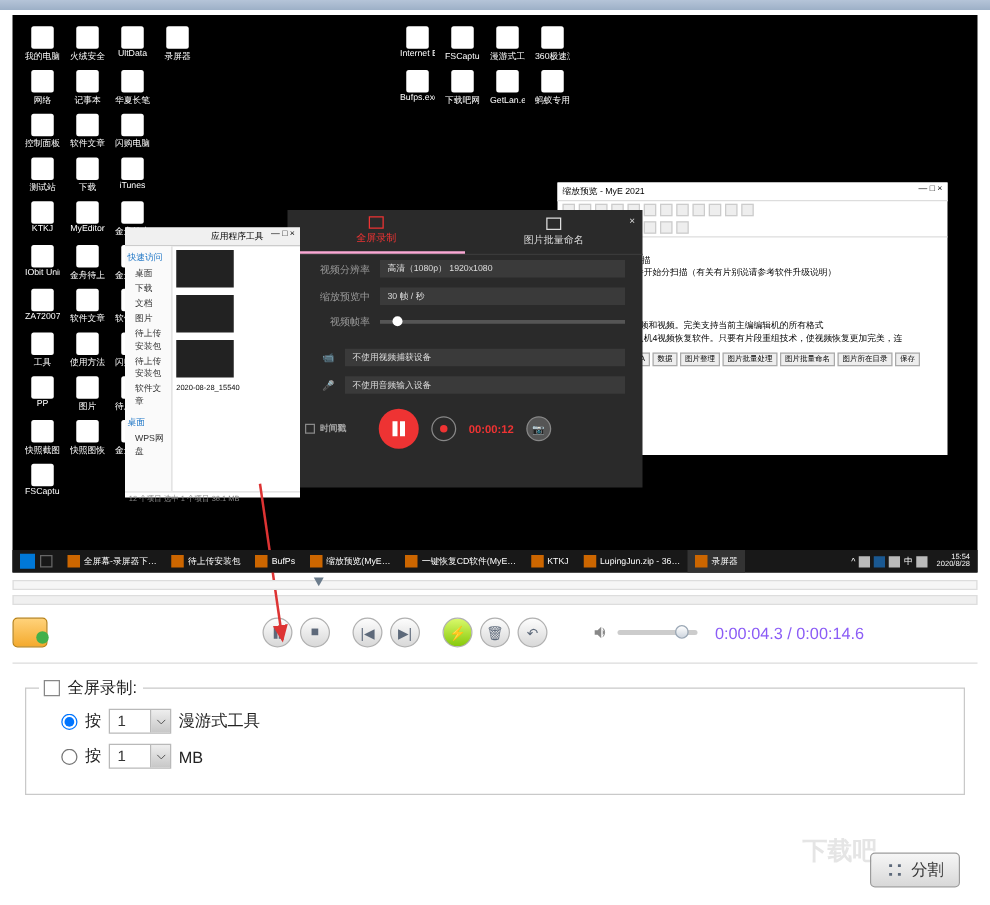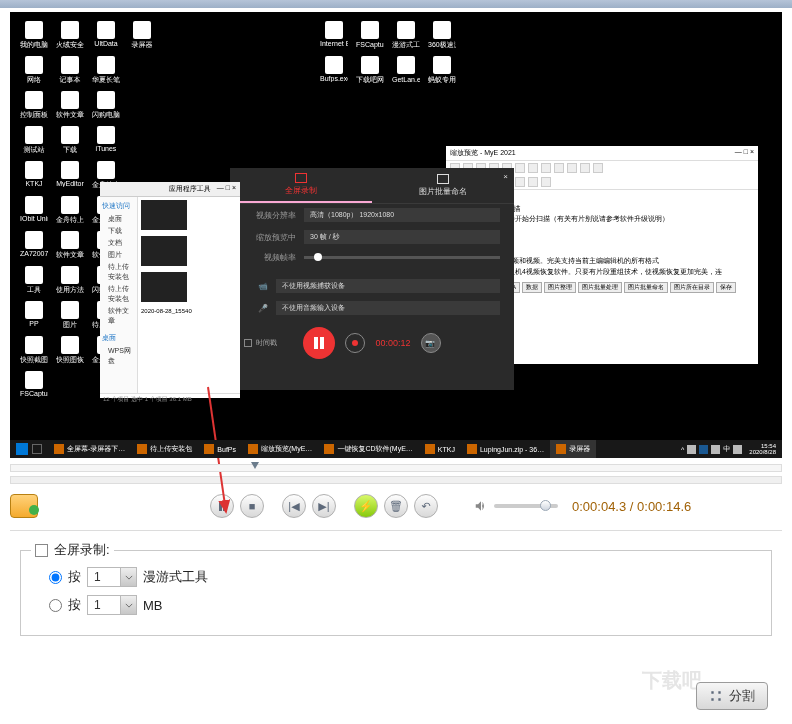--- a/index.html
+++ b/index.html
@@ -31,21 +31,21 @@
 .rec-panel .tabs { display: flex; height: 36px; border-bottom: 1px solid #3a3a3a; }
 .rec-panel .tab { flex: 1; display: flex; flex-direction: column; align-items: center; justify-content: center; gap: 2px; }
 .rec-panel .tab.active { border-bottom: 2px solid #f9a8d4; color: #e33; }
 .rec-panel .tab .ti { width: 12px; height: 10px; border: 1px solid currentColor; }
 .rec-panel .cls { position: absolute; top: 4px; right: 6px; }
 .rec-panel .row { display: flex; align-items: center; padding: 4px 14px; gap: 8px; }
 .rec-panel .rlbl { width: 52px; text-align: right; color: #999; }
 .rec-panel .sel { flex: 1; background: #3a3a3a; padding: 2px 6px; height: 14px; font-size: 7px; display: flex; align-items: center; }
 .rec-panel .sld { flex: 1; height: 3px; background: #555; position: relative; }
 .rec-panel .sld::after { content: ''; position: absolute; left: 10px; top: -3px; width: 8px; height: 8px; background: #fff; border-radius: 50%; }
-.rec-panel .controls { display: flex; align-items: center; justify-content: center; gap: 10px; padding: 8px 14px; }
+.rec-panel .controls { display: flex; align-items: center; justify-content: center; gap: 10px; padding: 8px 14px; font-weight: bold; }
 .rec-panel .pbtn { width: 32px; height: 32px; border-radius: 50%; background: #e33; display: flex; align-items: center; justify-content: center; }
 .rec-panel .pbtn .pp { width: 10px; height: 12px; display: flex; gap: 2px; }
 .rec-panel .pbtn .pp span { flex: 1; background: #fff; }
 .rec-panel .cbtn { width: 20px; height: 20px; border-radius: 50%; border: 1px solid #888; display: flex; align-items: center; justify-content: center; }
 .rec-panel .cbtn.rec::after { content: ''; width: 6px; height: 6px; background: #e33; border-radius: 50%; }
 .rec-panel .cbtn.cam { background: #555; }
 .rec-panel .timer { color: #e33; font-size: 9px; }
 .rec-panel .chkrow { padding: 2px 14px; font-size: 7px; color: #aaa; display: flex; align-items: center; gap: 4px; }
 .rec-panel .chk { width: 8px; height: 8px; border: 1px solid #888; }
 
@@ -82,21 +82,21 @@
 
 .toolbar { margin: 10px 10px 0; display: flex; align-items: center; gap: 6px; }
 .toolbar .folder { width: 28px; height: 24px; background: linear-gradient(180deg,#ffd27a,#f4aa2e); border: 1px solid #b88012; border-radius: 4px; position: relative; }
 .toolbar .folder::after { content:''; position:absolute; bottom: 2px; right: -2px; width: 10px; height: 10px; background: #43b04a; border-radius: 50%; }
 .toolbar .gap { flex: 0 0 160px; }
 .toolbar .rnd { width: 24px; height: 24px; border-radius: 50%; background: linear-gradient(180deg,#fdfdfd,#d8d8d8); border: 1px solid #b0b0b0; display: flex; align-items: center; justify-content: center; font-size: 11px; color: #5d697a; }
 .toolbar .rnd.energy { background: linear-gradient(180deg,#d9f96a,#87c90b); color: #2e5e00; }
 .toolbar .vol { width: 14px; height: 14px; color: #888; }
 .toolbar .vslider { width: 64px; height: 4px; background: #ccc; border-radius: 2px; position: relative; }
 .toolbar .vslider .kb { position: absolute; top: -4px; left: 46px; width: 11px; height: 11px; background: linear-gradient(180deg,#fff,#cfd6df); border: 1px solid #9aa7b5; border-radius: 50%; }
-.toolbar .timecode { font-size: 13px; color: #a16207; margin-left: 8px; }
+.toolbar .timecode { font-size: 13px; color: #8b5cf6; margin-left: 8px; }
 .toolbar .stretch { flex: 1; }
 
 
 .sep { height: 1px; margin: 12px 10px 0; border-top: 1px solid #dcdcdc; box-shadow: 0 1px 0 #fff; }
 
 
 .split { margin: 10px 20px 0; border: 1px solid #c9c9c9; background: #fff; padding: 0 10px 20px; font-size: 13px; color: #222; }
 .split legend { padding: 0 4px; display: flex; align-items: center; gap: 6px; }
 .split legend .cb { width: 13px; height: 13px; border: 1px solid #888; background: #fff; display: inline-block; }
 .split .opt { display: flex; align-items: center; gap: 6px; margin: 8px 0 0 18px; }

